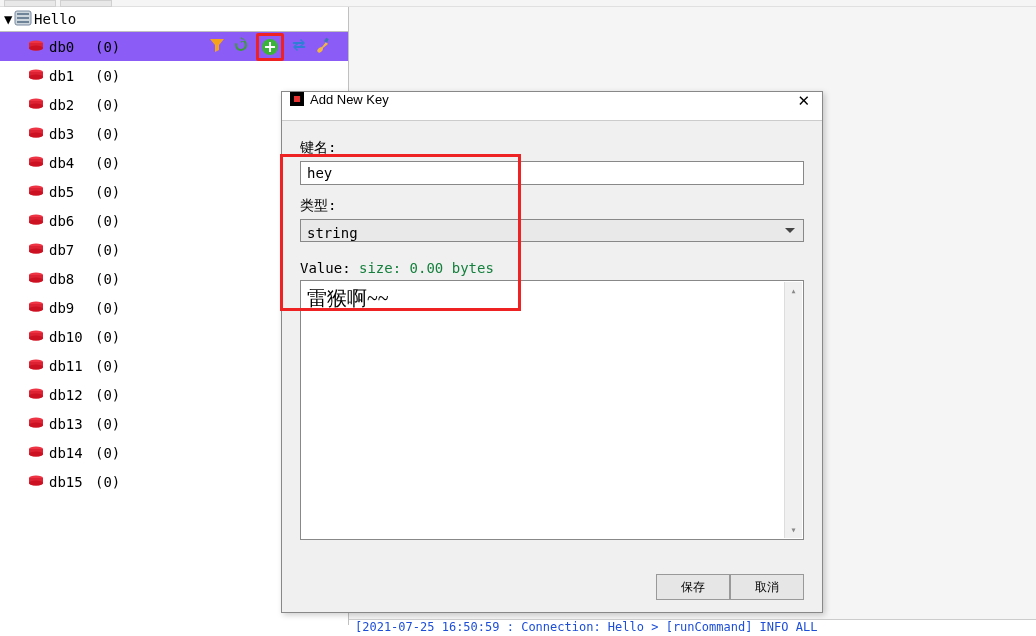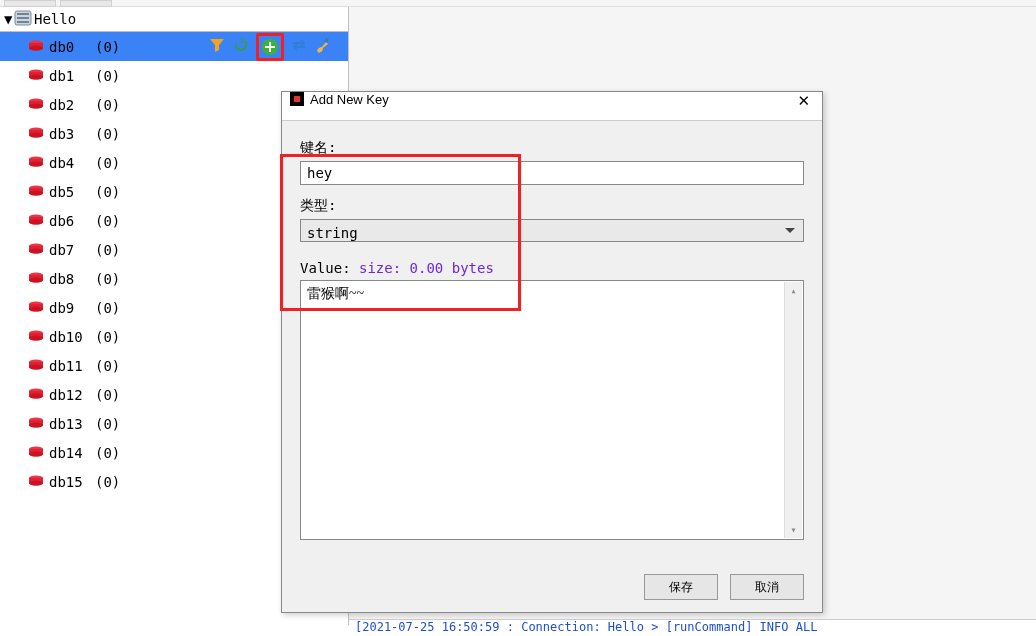--- a/index.html
+++ b/index.html
@@ -12,21 +12,21 @@
   .main{display:flex;height:calc(100% - 18px)}
   
   
   .sidebar{width:349px;border-right:1px solid #c0c0c0;background:#fff;box-sizing:border-box;font-family:Consolas,monospace;font-size:14px;overflow:hidden}
   .conn{display:flex;align-items:center;height:20px;padding:2px 4px;border-bottom:1px solid #c0c0c0}
   .conn .arrow{width:10px;color:#000}
   .conn .server-icon{margin-right:2px}
   .conn-name{}
   
   .db-row{display:flex;align-items:center;height:29px;padding-left:28px;box-sizing:border-box;gap:4px}
-  .db-row.selected{background:#3b82f6}
+  .db-row.selected{background:#8b5cf6}
   .db-icon{width:17px;height:13px;display:inline-block}
   .db-name{min-width:34px}
   .db-count{color:#000;margin-left:8px}
   .row-tools{display:flex;gap:6px;margin-left:auto;margin-right:16px;align-items:center}
 
   .add-highlight{border:3px solid #ee2222;padding:2px;border-radius:2px;line-height:0}
 
   
   .right{flex:1;background:#f5f5f5;position:relative}
 
@@ -36,29 +36,29 @@
   .dlg-title .sq{width:14px;height:14px;background:#000;display:flex;align-items:center;justify-content:center;margin-right:6px}
   .dlg-title .sq::after{content:'';width:6px;height:6px;background:#e73232}
   .dlg-title .x{margin-left:auto;font-size:15px;padding:0 4px;cursor:pointer}
   .dlg-body{padding:14px 18px;font-family:Consolas,monospace}
 
   .field-label{margin:4px 0 4px 0;font-size:14px}
   .text-input{width:100%;box-sizing:border-box;border:1px solid #888;height:24px;padding:2px 6px;font-family:Consolas,monospace;font-size:14px;background:#fff}
   .select{width:100%;box-sizing:border-box;border:1px solid #888;height:23px;background:#e9e9e9;display:flex;align-items:flex-end;padding:0 6px;font-family:Consolas,monospace;font-size:14px;position:relative}
   .select::after{content:'';position:absolute;right:8px;top:8px;border:5px solid transparent;border-top-color:#444}
   .value-heading{margin-top:18px;font-size:14px}
-  .value-hint{color:#6d28d9}
+  .value-hint{color:#15803d}
   .textarea-wrap{position:relative;border:1px solid #888;background:#fff;height:260px;margin-top:4px;padding:4px 6px;box-sizing:border-box}
-  .textarea-wrap .content{font-family:Liberation Serif, serif;font-size:14px}
+  .textarea-wrap .content{font-family:Liberation Serif, serif;font-size:20px}
   .scrollbar{position:absolute;right:1px;top:1px;bottom:1px;width:17px;background:#f0f0f0;border-left:1px solid #ddd}
   .scrollbar .up,.scrollbar .down{height:17px;display:flex;align-items:center;justify-content:center;color:#888;font-size:10px}
   .scrollbar .track{position:absolute;top:17px;bottom:17px;left:0;right:0}
   .scrollbar .down{position:absolute;bottom:0;left:0;right:0}
 
-  .dlg-buttons{position:absolute;bottom:12px;right:18px;display:flex;gap:12px}
+  .dlg-buttons{position:absolute;bottom:12px;right:18px;display:flex;gap:0}
   .btn{width:72px;height:24px;background:#e6e6e6;border:1px solid #999;font-size:12px;display:flex;align-items:center;justify-content:center;cursor:pointer}
 
   .red-overlay{position:absolute;border:3px solid #ee2222;pointer-events:none;box-sizing:border-box}
 
   .log{position:absolute;bottom:0;left:349px;right:0;height:16px;background:#fff;border-top:1px solid #ccc;padding:0 6px;font-family:Consolas,monospace;font-size:12px;color:#1d4ed8;white-space:nowrap;overflow:hidden}
 </style>
 </head>
 <body>
 <div class="app">
 

